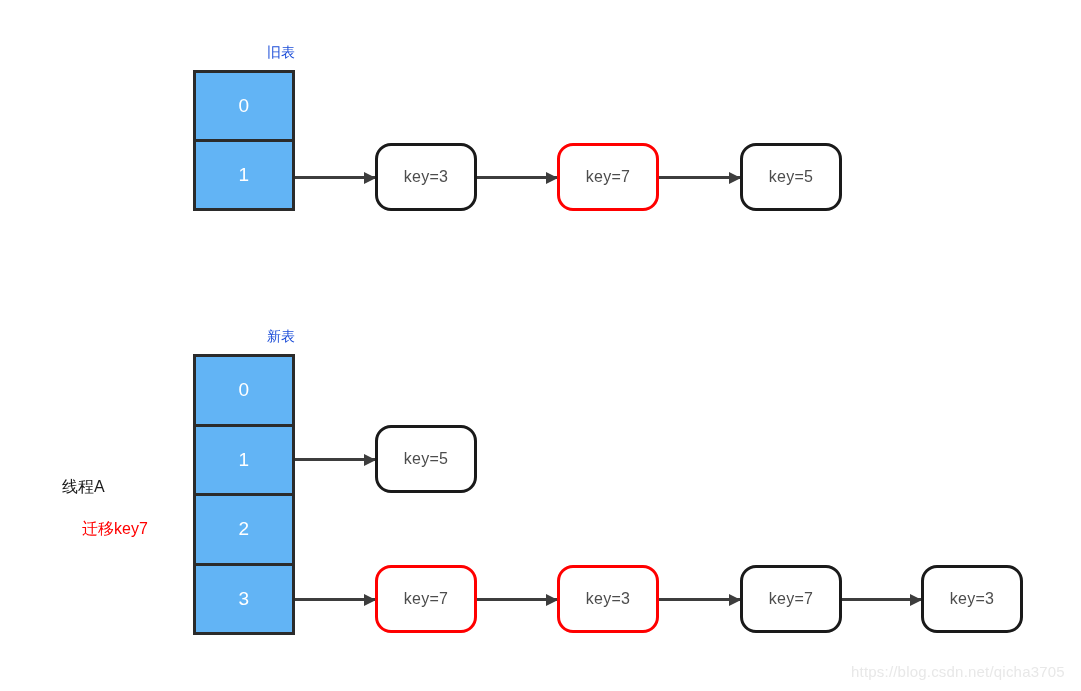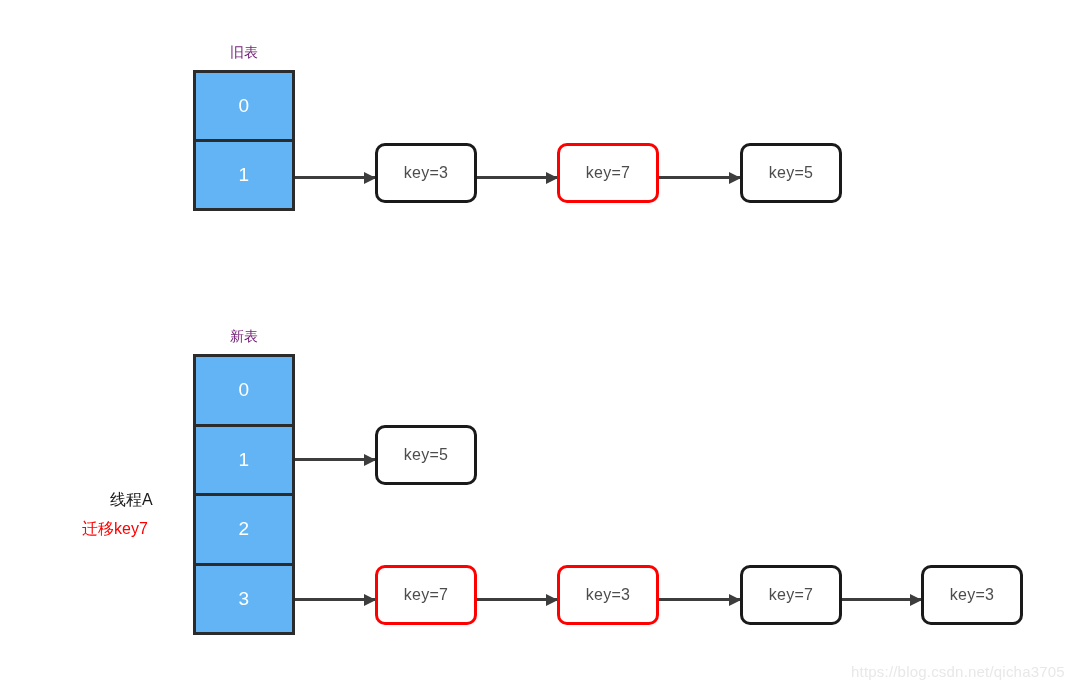--- a/index.html
+++ b/index.html
@@ -20,22 +20,22 @@
     left: 0;
     top: 0;
     width: 1081px;
     height: 691px;
   }
 
   
   .table-label {
     position: absolute;
     font-size: 14px;
-    color: #701a75;
-    text-align: center;
+    color: #1d4ed8;
+    text-align: right;
     white-space: nowrap;
     line-height: 18px;
   }
   .bucket-table {
     position: absolute;
     border: 3px solid #2b2b2b;
     box-sizing: border-box;
     background: #62b4f5;
     display: flex;
     flex-direction: column;
@@ -53,24 +53,24 @@
     letter-spacing: 0.5px;
   }
   .bucket-cell:last-child {
     border-bottom: none;
   }
 
   
   .node {
     position: absolute;
     width: 102px;
-    height: 60px;
+    height: 68px;
     box-sizing: border-box;
     border: 3px solid #1a1a1a;
-    border-radius: 10px;
+    border-radius: 16px;
     background: #ffffff;
     display: flex;
     align-items: center;
     justify-content: center;
     font-size: 16px;
     color: #4d4d4d;
     letter-spacing: 0.3px;
   }
   .node.red {
     border-color: #ff0000;
@@ -135,21 +135,21 @@
   <div class="node" style="left:375px; top:143px;">key=3</div>
 
   <div class="arrow" style="left:477px; top:176px; width:80px;"></div>
 
   <div class="node red" style="left:557px; top:143px;">key=7</div>
 
   <div class="arrow" style="left:659px; top:176px; width:81px;"></div>
 
   <div class="node" style="left:740px; top:143px;">key=5</div>
 
-  <div class="side-note thread" style="left:62px; top:489px;margin-left:48px;">线程A</div>
+  <div class="side-note thread" style="left:62px; top:476px;">线程A</div>
 
   <div class="side-note migrate" style="left:50px; top:518px;margin-left:32px;">迁移key7</div>
 
   <div class="table-label" style="left:193px; top:327px; width:102px;">新表</div>
 
   <div class="bucket-table" style="left:193px; top:354px; width:102px; height:281px;">
     <div class="bucket-cell">0</div>
     <div class="bucket-cell">1</div>
     <div class="bucket-cell">2</div>
     <div class="bucket-cell">3</div>

